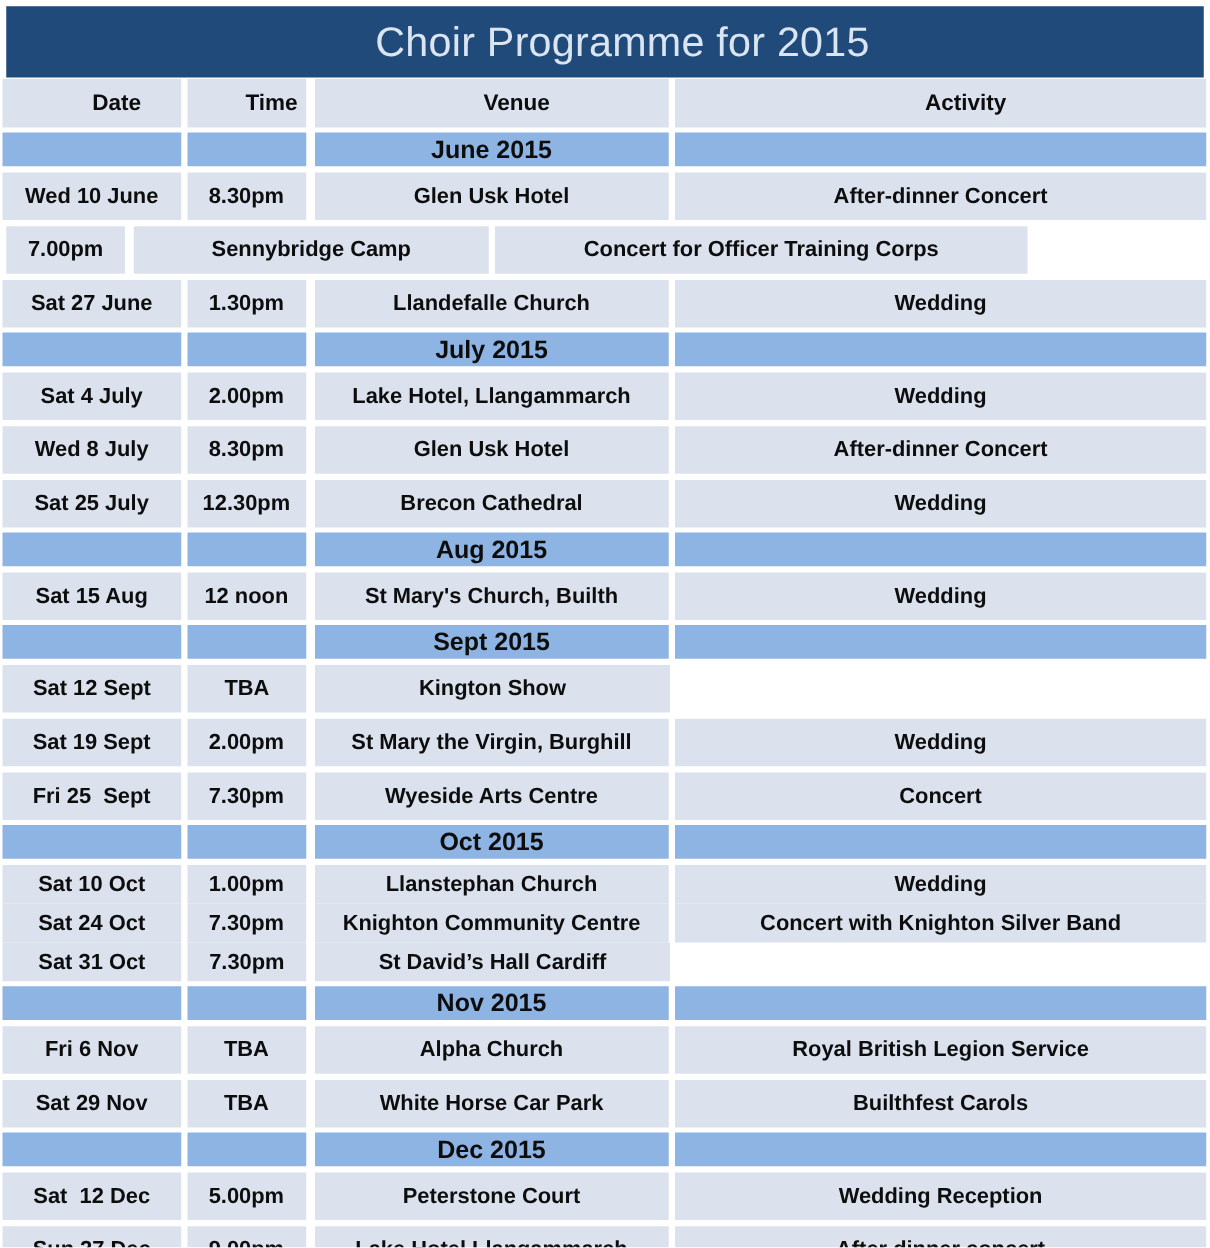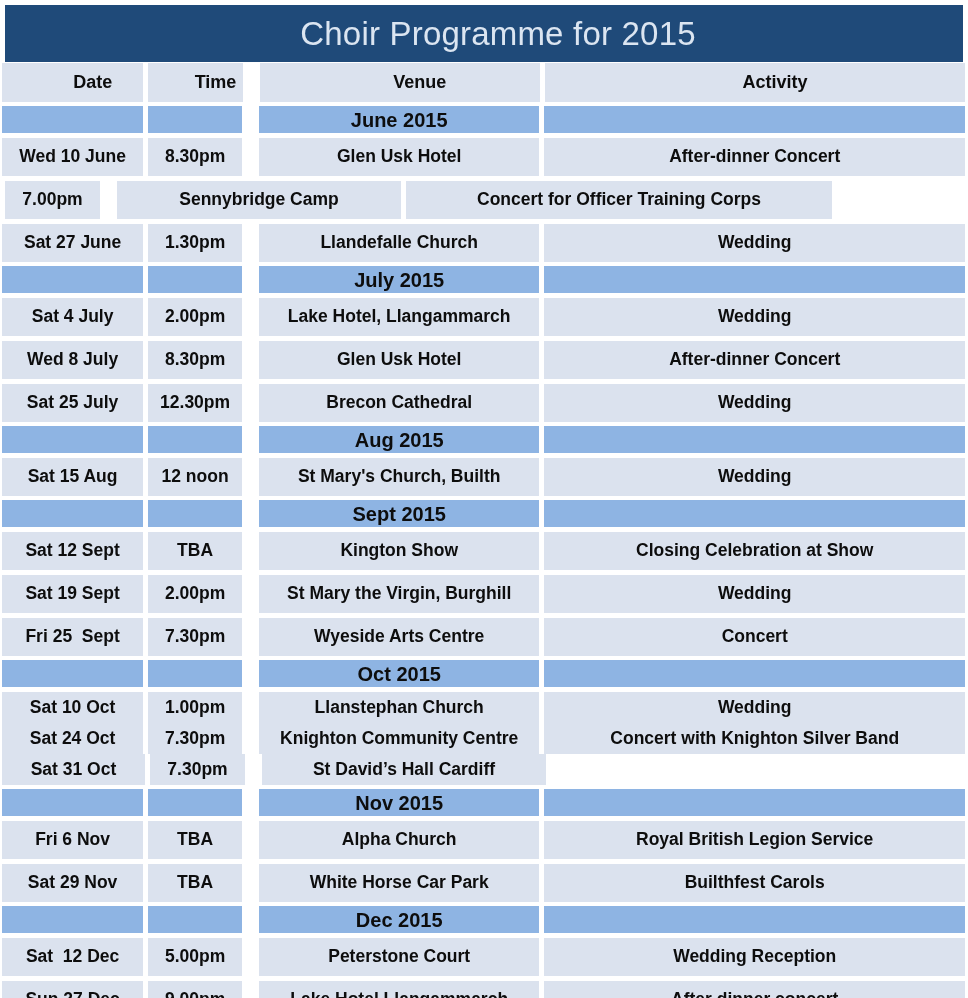--- a/index.html
+++ b/index.html
@@ -63,21 +63,21 @@
     color: #0d0d0d;
     font-size: 17.5px;
     font-weight: bold;
     white-space: pre;
     overflow: hidden;
     text-align: center;
     line-height: 1.1;
   }
   .c-date   { width: 143px; margin-left: 2px; }
   .c-time   { width: 95px;  margin-left: 5px; text-align: right; }
-  .c-venue  { width: 284px; margin-left: 17px; }
+  .c-venue  { width: 284px; margin-left: 7px; }
   .c-act    { width: 426px; margin-left: 5px; margin-right: 3px; }
 
   
   .row-header .cell {
     background: #dbe2ee;
     font-size: 18px;
     font-weight: bold;
     padding-left: 40px;
   }
   .row-header { height: 39px; }
@@ -181,21 +181,20 @@
         <div class="row row-month">
           <div class="cell c-date"></div>
           <div class="cell c-time"></div>
           <div class="cell c-venue">Sept 2015</div>
           <div class="cell c-act"></div>
         </div>
         <div class="row row-data">
           <div class="cell c-date">Sat 12 Sept</div>
           <div class="cell c-time">TBA</div>
           <div class="cell c-venue">Kington Show</div>
-          <div class="cell c-act">Closing Celebration at Show</div>
         </div>
         <div class="row row-data">
           <div class="cell c-date">Sat 19 Sept</div>
           <div class="cell c-time">2.00pm</div>
           <div class="cell c-venue">St Mary the Virgin, Burghill</div>
           <div class="cell c-act">Wedding</div>
         </div>
         <div class="row row-data">
           <div class="cell c-date">Fri 25  Sept</div>
           <div class="cell c-time">7.30pm</div>

